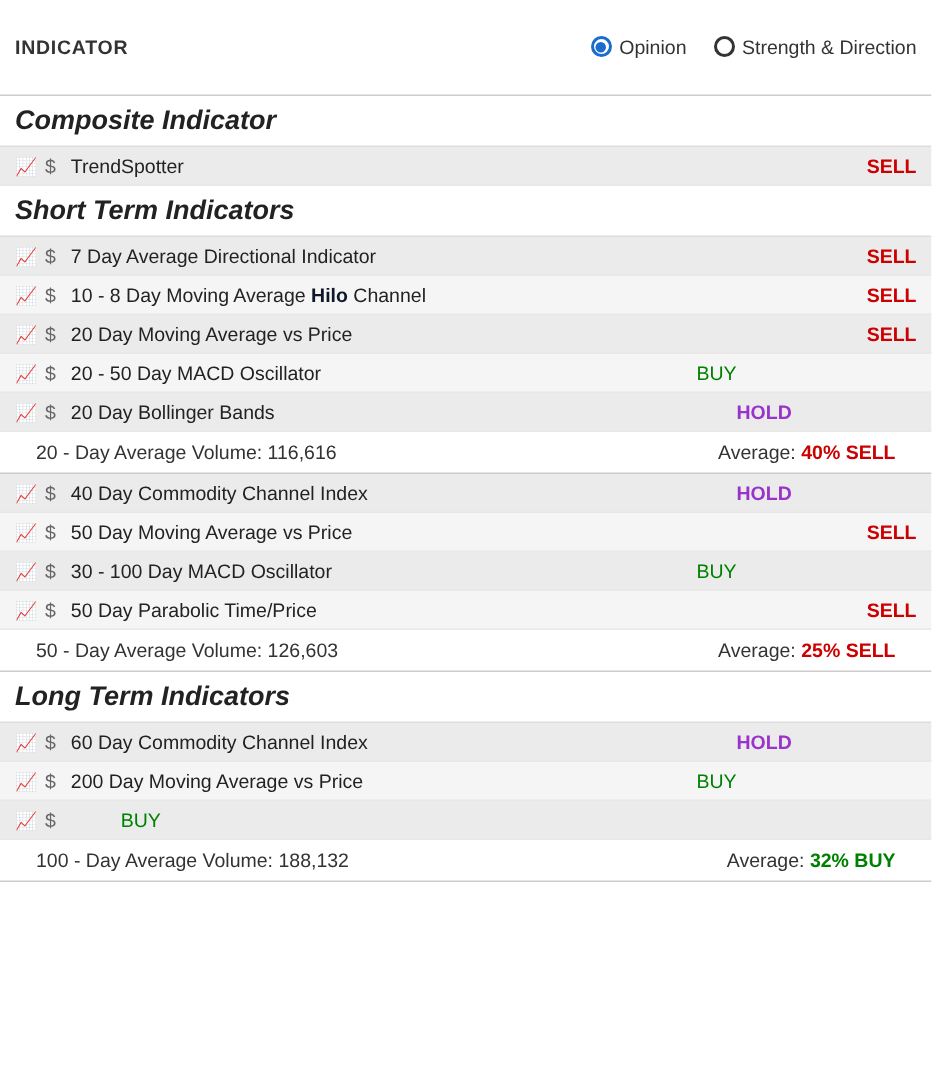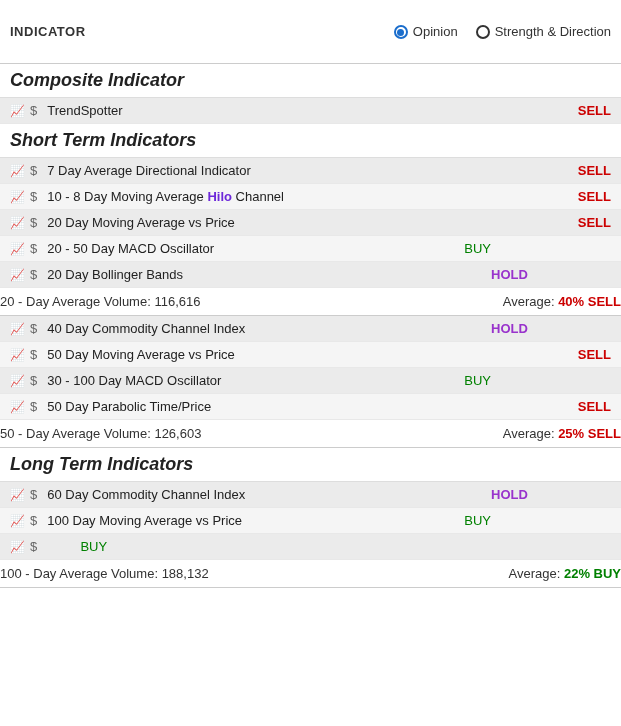--- a/index.html
+++ b/index.html
@@ -24,21 +24,21 @@
       color: #333;
       letter-spacing: 0.5px;
     }
     .radio-group {
       display: flex;
       align-items: center;
       gap: 18px;
     }
     .radio-option {
       display: flex;
-      align-items: flex-end;
+      align-items: flex-start;
       gap: 5px;
       cursor: pointer;
     }
     .radio-circle {
       width: 14px;
       height: 14px;
       border-radius: 50%;
       border: 2px solid #333;
       display: flex;
       align-items: center;
@@ -114,42 +114,42 @@
       font-size: 13px;
       min-width: 60px;
       text-align: left;
     }
     .signal-spacer {
       min-width: 60px;
     }
     .summary-row {
       display: flex;
       align-items: center;
-      padding: 6px 0;
+      padding: 6px 24px;
       border-bottom: 1px solid #ccc;
       background: #fff;
       font-size: 13px;
     }
     .summary-left {
       flex: 1;
       color: #333;
     }
     .summary-right {
       color: #333;
     }
     .summary-sell {
       color: #cc0000;
       font-weight: bold;
     }
     .summary-buy {
       color: #008000;
       font-weight: bold;
     }
     .hilo-highlight {
-      color: #6d28d9;
+      color: #0f172a;
       font-weight: bold;
     }
   </style>
 </head>
 <body>
 
 <div class="header-row">
   <span class="header-indicator">INDICATOR</span>
   <div class="radio-group">
     <div class="radio-option">
@@ -259,29 +259,29 @@
       <span class="icon-chart" style="font-size: 12px;">📈</span>
       <span class="icon-dollar">$</span>
       <span class="indicator-name">60 Day Commodity Channel Index</span>
       <span class="signal-spacer"></span>
       <span class="signal-hold">HOLD</span>
       <span class="signal-spacer"></span>
     </div>
     <div class="indicator-row">
       <span class="icon-chart" style="font-size: 12px;">📈</span>
       <span class="icon-dollar">$</span>
-      <span class="indicator-name">100 Day Moving Average vs Price</span>
+      <span class="indicator-name">200 Day Moving Average vs Price</span>
       <span class="signal-buy">BUY</span>
       <span class="signal-spacer"></span>
       <span class="signal-spacer"></span>
     </div>
     <div class="indicator-row">
       <span class="icon-chart" style="font-size: 12px;">📈</span>
       <span class="icon-dollar">$</span>
       <span class="signal-buy">BUY</span>
       <span class="signal-spacer"></span>
       <span class="signal-spacer"></span>
     </div>
     <div class="summary-row">
       <span class="summary-left">100 - Day Average Volume: 188,132</span>
-      <span class="summary-right">Average: <span class="summary-buy">22% BUY</span></span>
+      <span class="summary-right">Average: <span class="summary-buy">32% BUY</span></span>
     </div>
   </div>
 
 </body></html>

